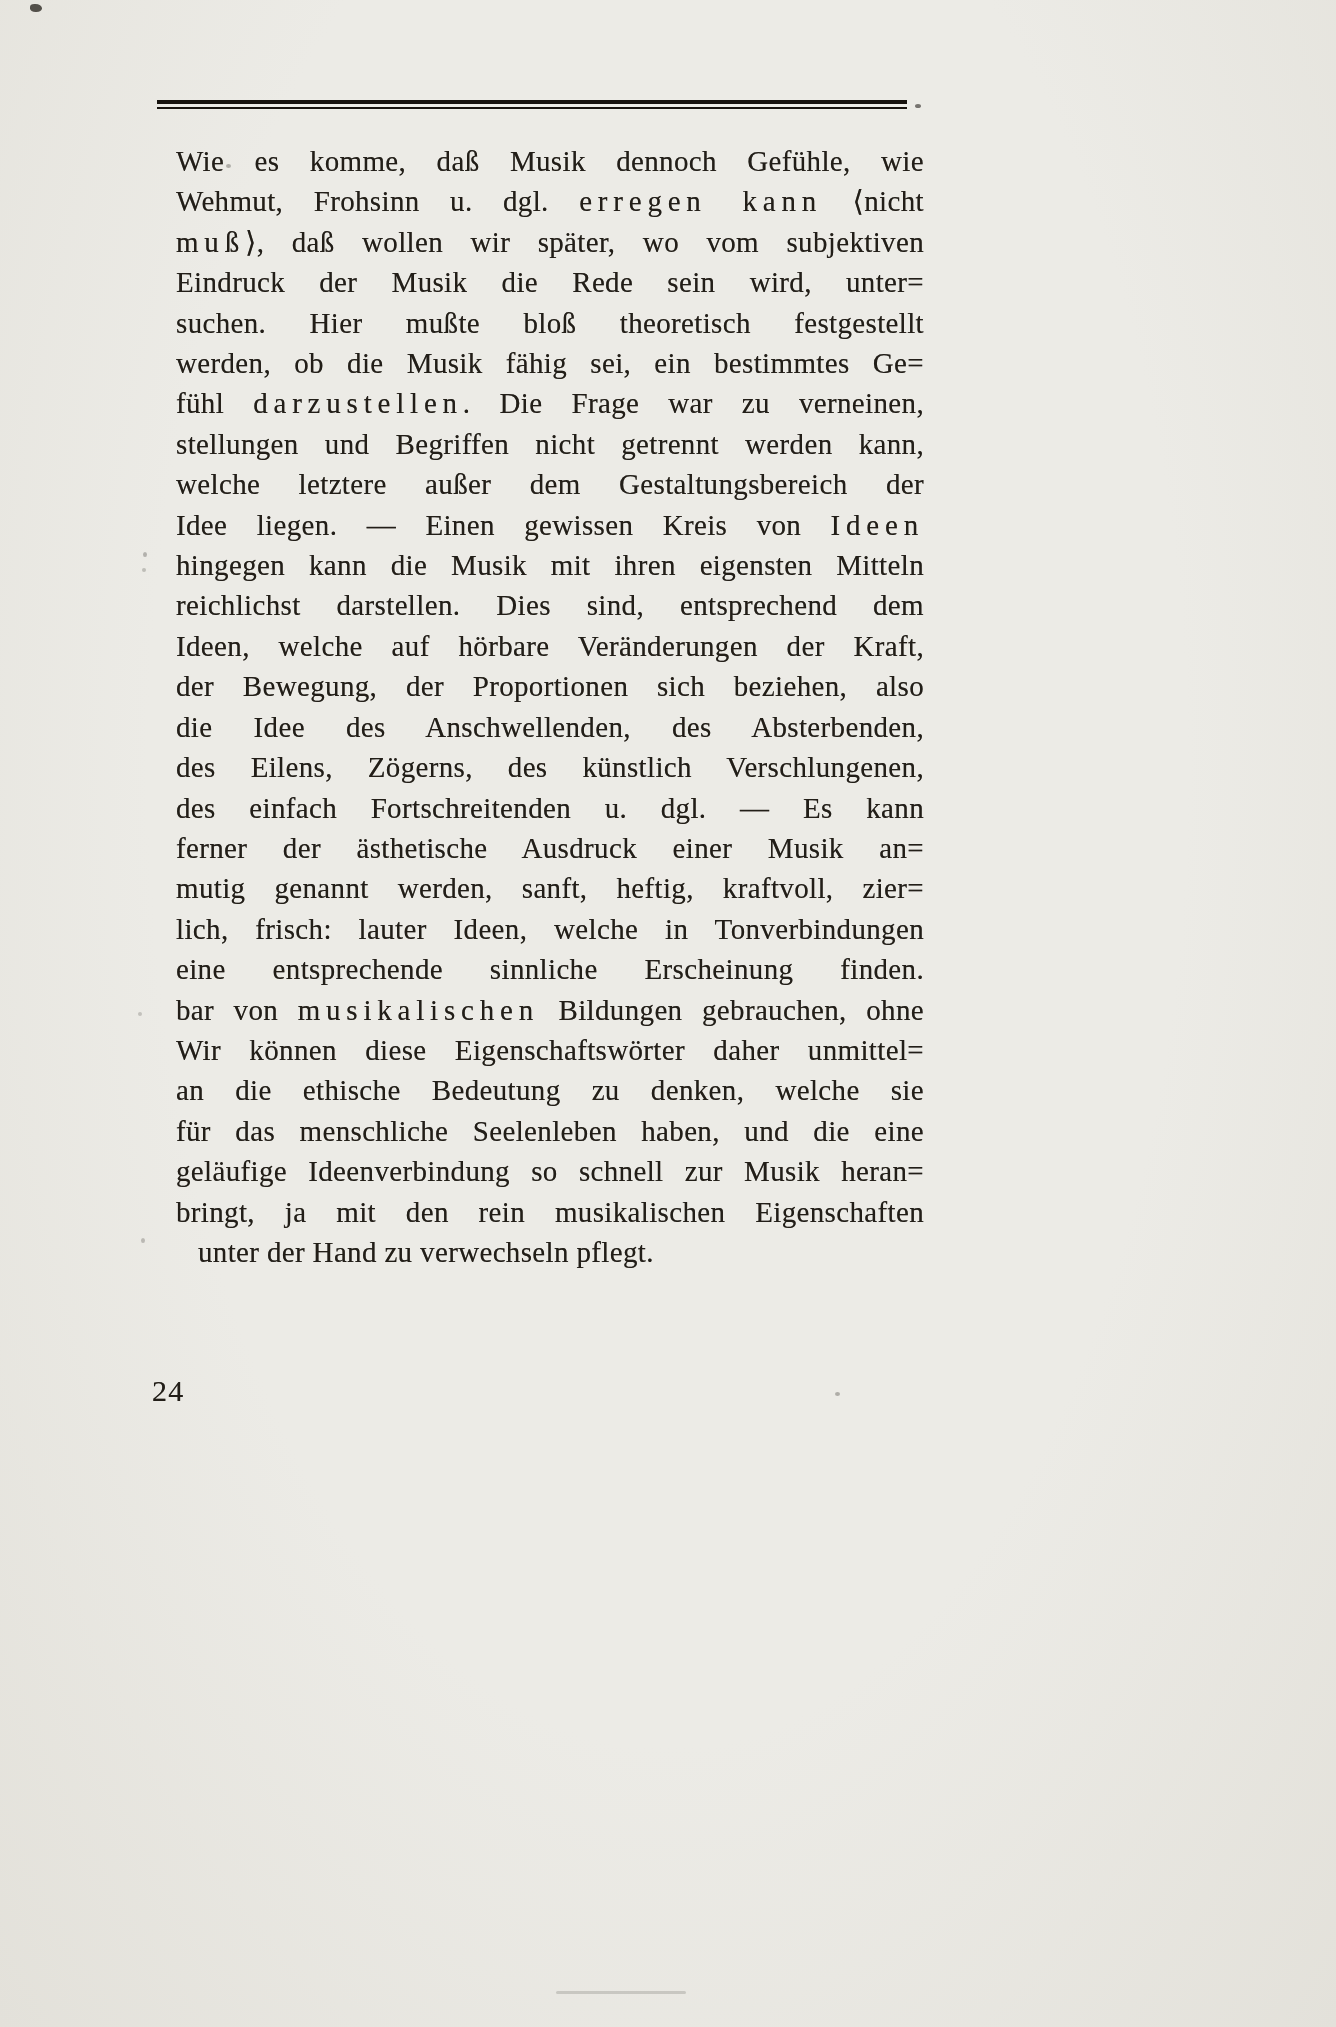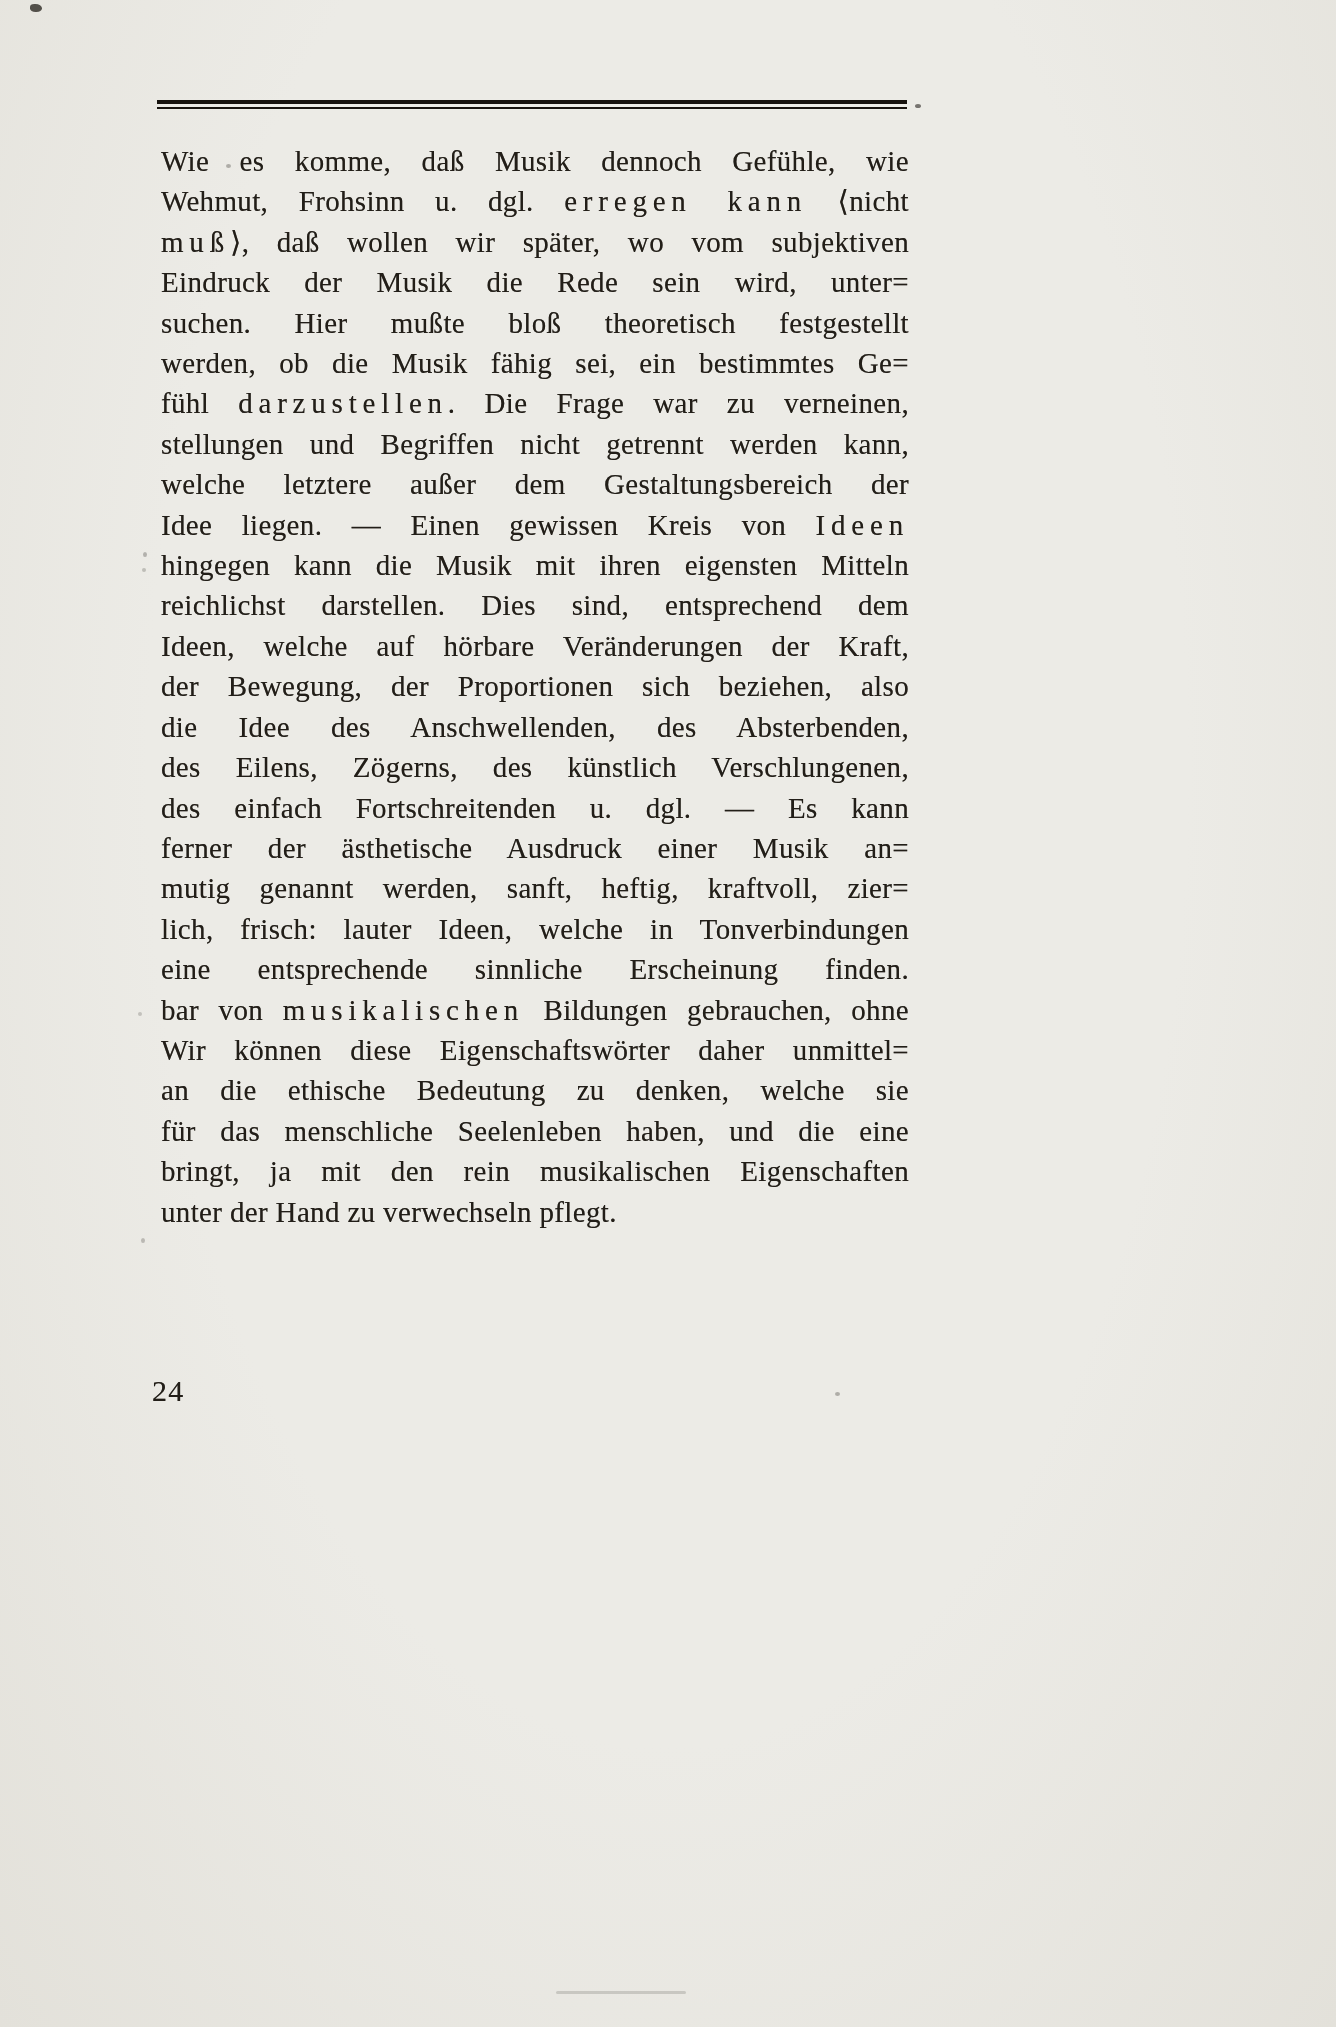--- a/index.html
+++ b/index.html
@@ -29,35 +29,36 @@
     left: 915px;
     top: 104px;
     width: 6px;
     height: 4px;
     background: var(--rule);
     opacity: 0.55;
     border-radius: 50%;
   }
   .body-text {
     position: absolute;
-    left: 161px;
+    left: 176px;
     top: 141px;
     width: 748px;
     font-size: 29px;
     line-height: 40.4px;
     letter-spacing: 0.012em;
     text-shadow: 0 0 0.5px rgba(30, 26, 20, 0.55);
   }
   .line {
     text-align: justify;
     text-align-last: justify;
     white-space: normal;
   }
   .line.last-line {
     text-align-last: left;
+    margin-left: 22px;
   }
   .sperr {
     letter-spacing: 0.2em;
   }
   .page-number {
     position: absolute;
     left: 152px;
     top: 1374px;
     font-size: 30px;
     letter-spacing: 0.04em;
@@ -104,20 +105,21 @@
       <div class="line"><span>des Eilens, Zögerns, des künstlich Verschlungenen,</span></div>
       <div class="line"><span>des einfach Fortschreitenden u. dgl. — Es kann</span></div>
       <div class="line"><span>ferner der ästhetische Ausdruck einer Musik an=</span></div>
       <div class="line"><span>mutig genannt werden, sanft, heftig, kraftvoll, zier=</span></div>
       <div class="line"><span>lich, frisch: lauter Ideen, welche in Tonverbindungen</span></div>
       <div class="line"><span>eine entsprechende sinnliche Erscheinung finden.</span></div>
       <div class="line"><span>bar von </span><span class="sperr">musikalischen</span><span> Bildungen gebrauchen, ohne</span></div>
       <div class="line"><span>Wir können diese Eigenschaftswörter daher unmittel=</span></div>
       <div class="line"><span>an die ethische Bedeutung zu denken, welche sie</span></div>
       <div class="line"><span>für das menschliche Seelenleben haben, und die eine</span></div>
+      <div class="line"><span>geläufige Ideenverbindung so schnell zur Musik heran=</span></div>
       <div class="line"><span>bringt, ja mit den rein musikalischen Eigenschaften</span></div>
       <div class="line last-line"><span>unter der Hand zu verwechseln pflegt.</span></div>
     </div>
 
   <div class="page-number">24</div>
 
   <div class="artifact a1"></div>
   <div class="artifact a2"></div>
   <div class="artifact a3"></div>
   <div class="artifact a4"></div>

